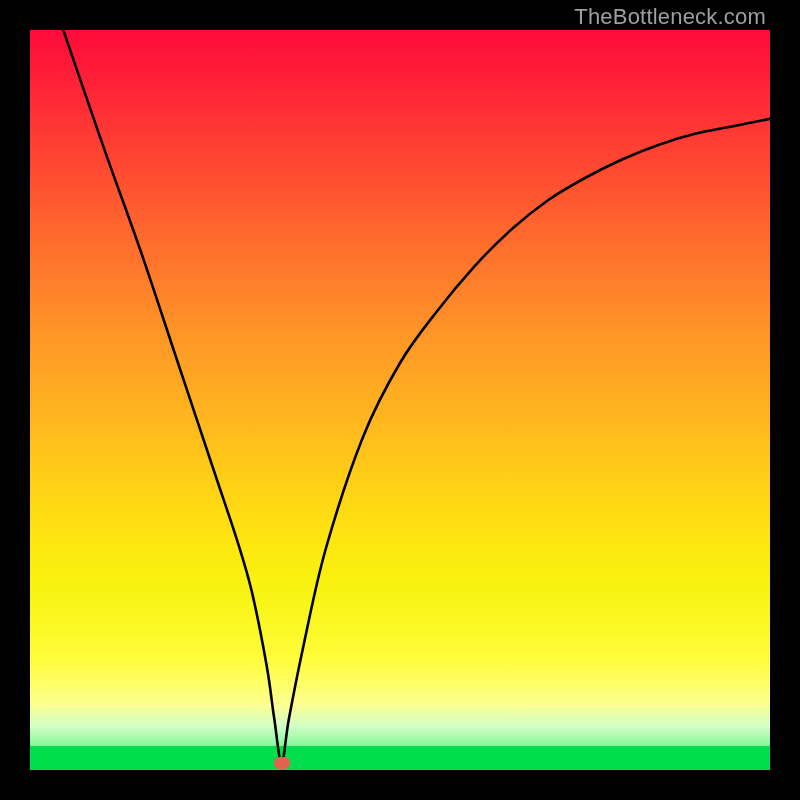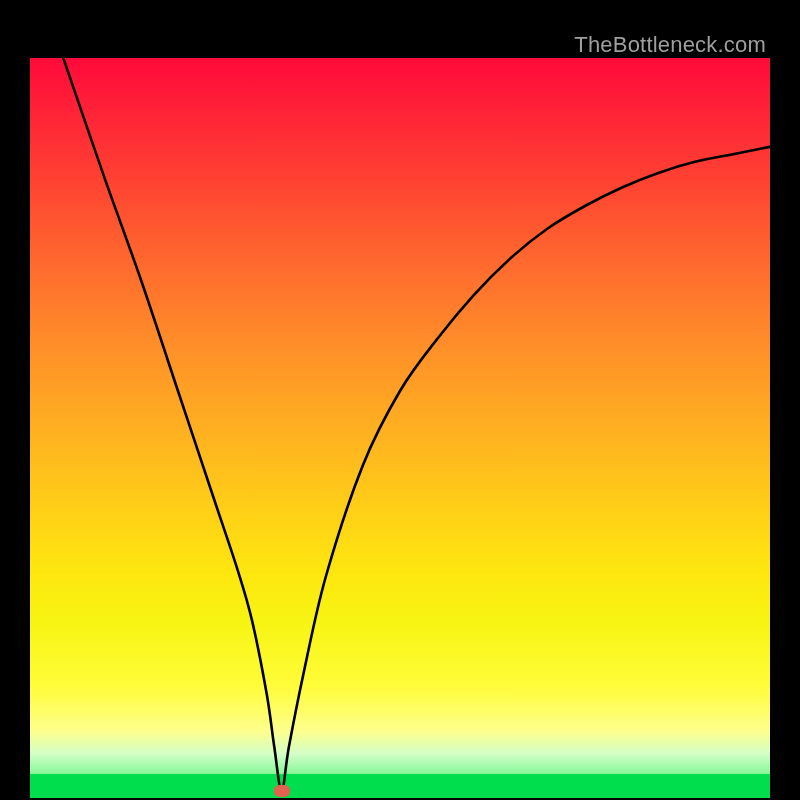--- a/index.html
+++ b/index.html
@@ -9,21 +9,20 @@
     height: 800px;
     overflow: hidden;
     background: #000;
     font-family: Arial, Helvetica, sans-serif;
   }
   .outer {
     position: relative;
     width: 800px;
     height: 653px;
     background: #000;
-    margin-top: 28px;
   }
   .plot {
     position: absolute;
     left: 30px;
     top: 30px;
     width: 740px;
     height: 740px;
     
     background:
       linear-gradient(to bottom,

